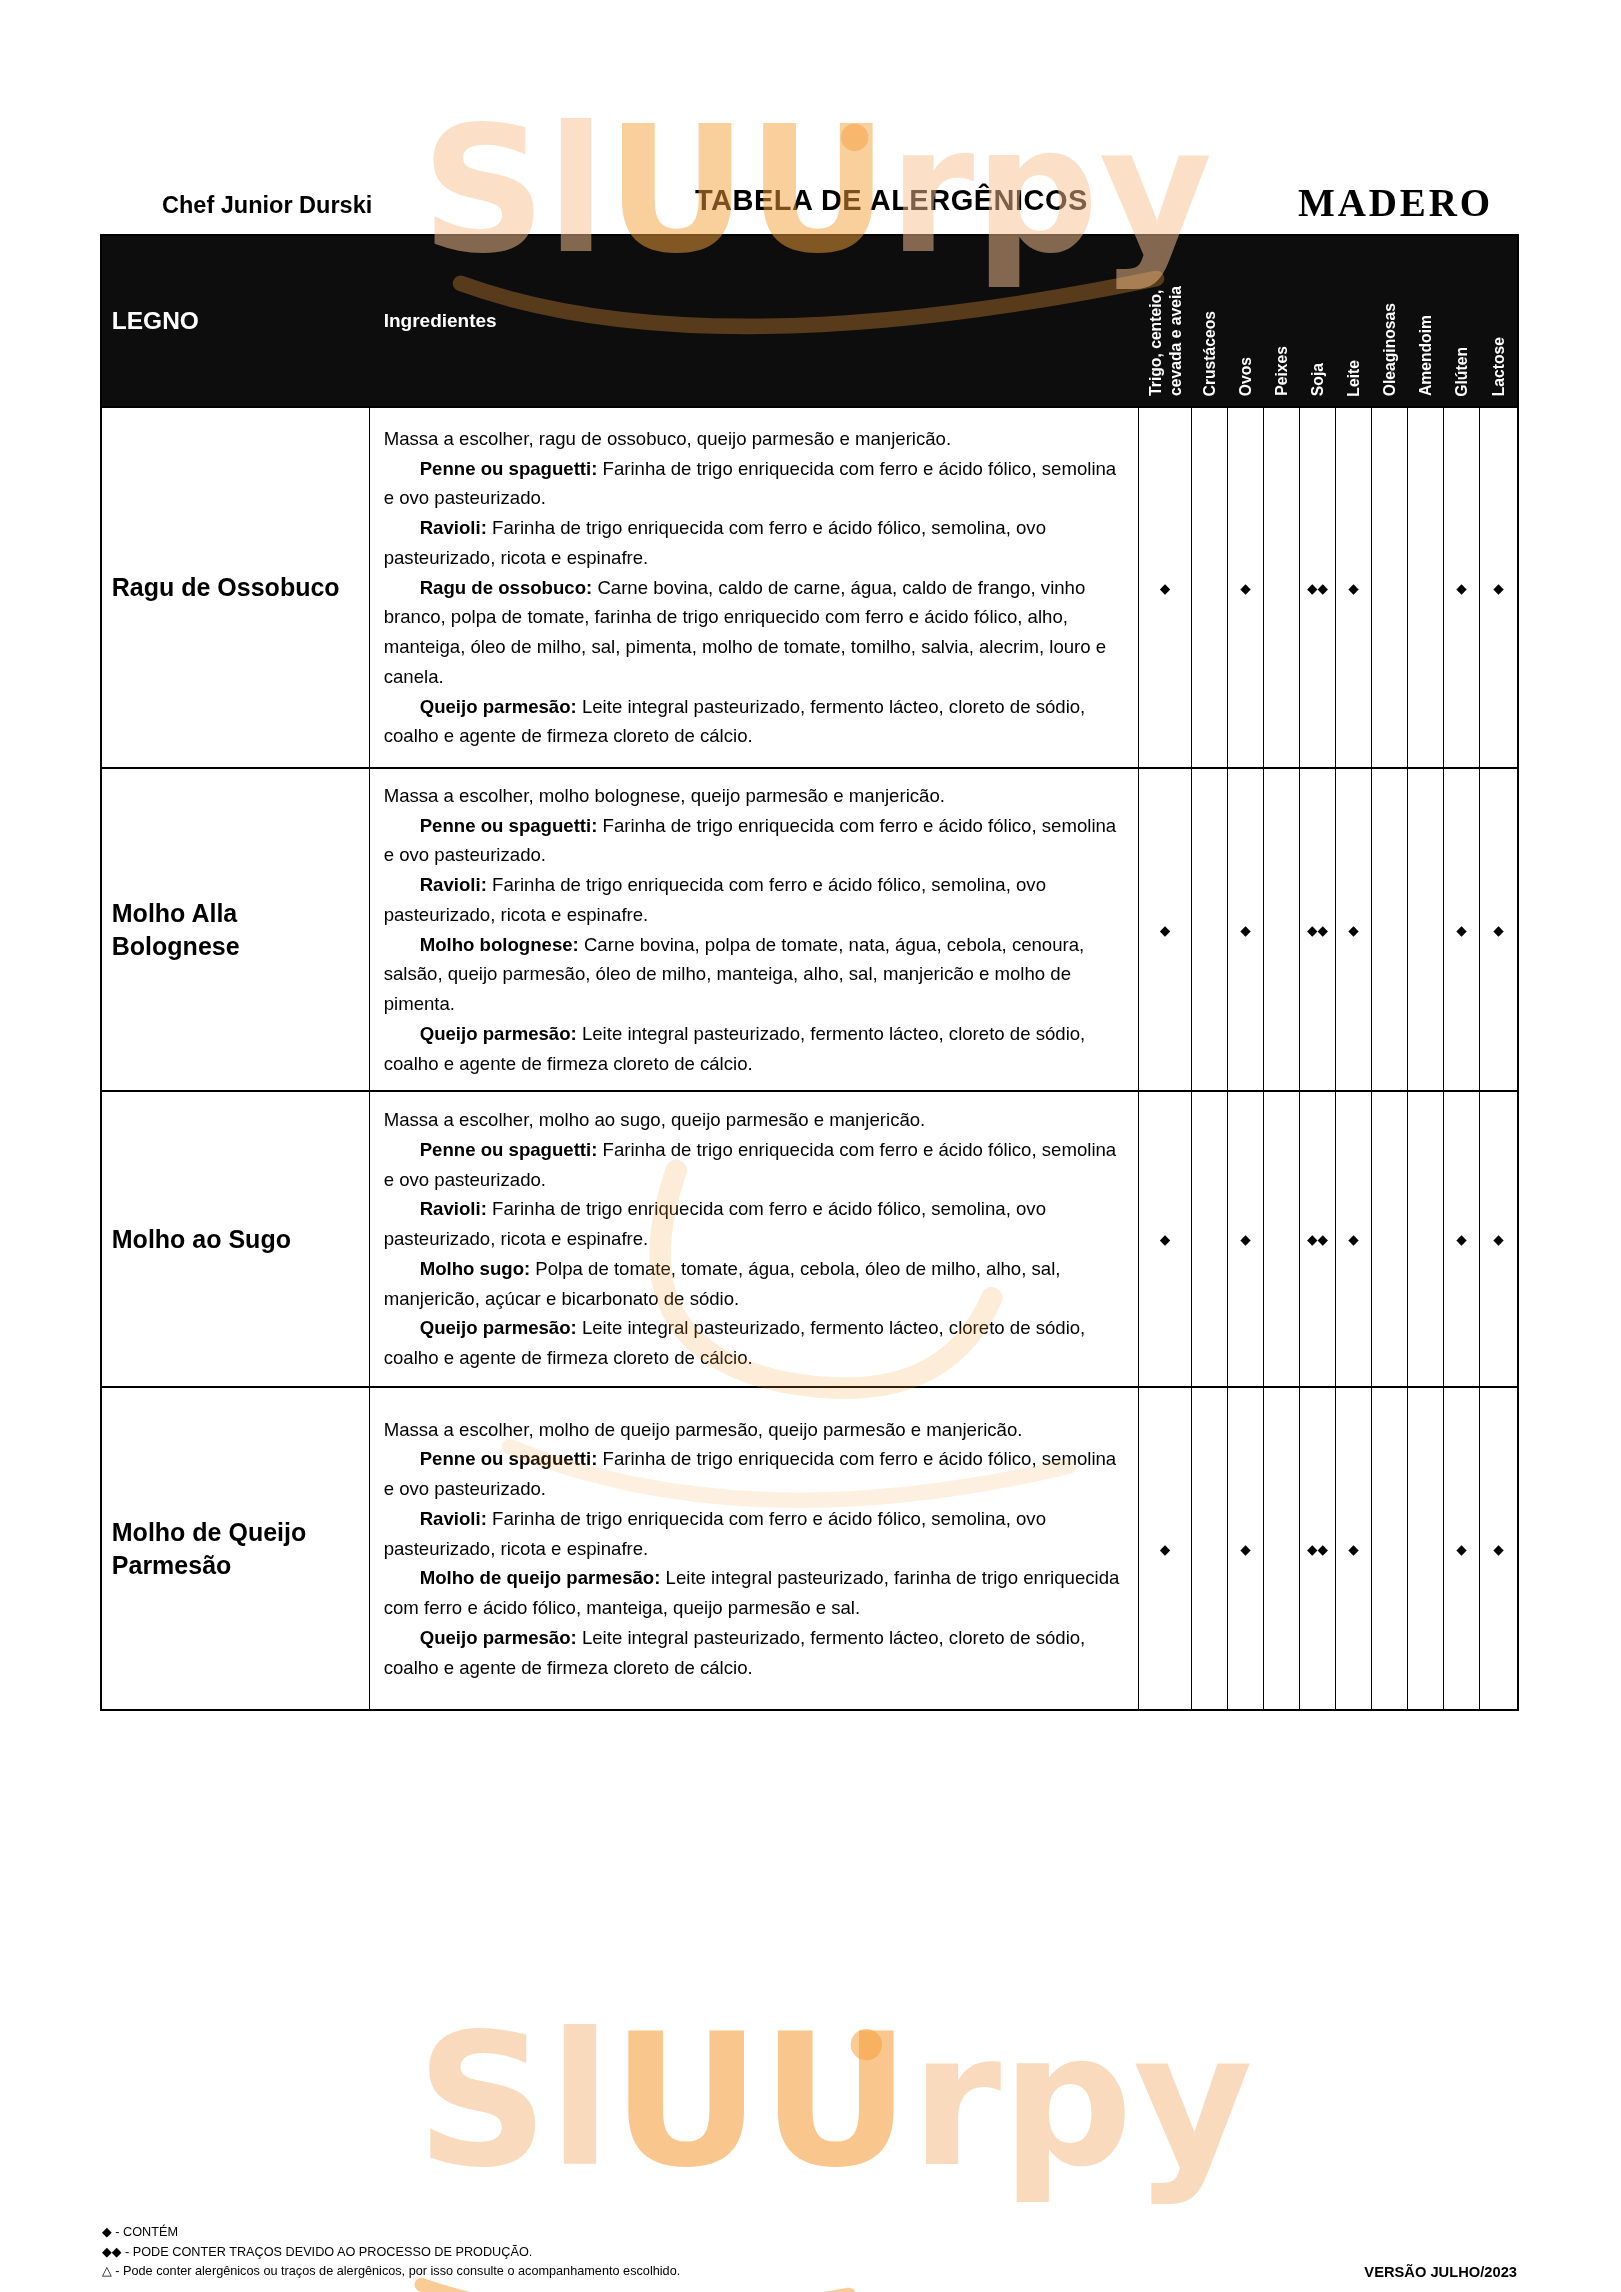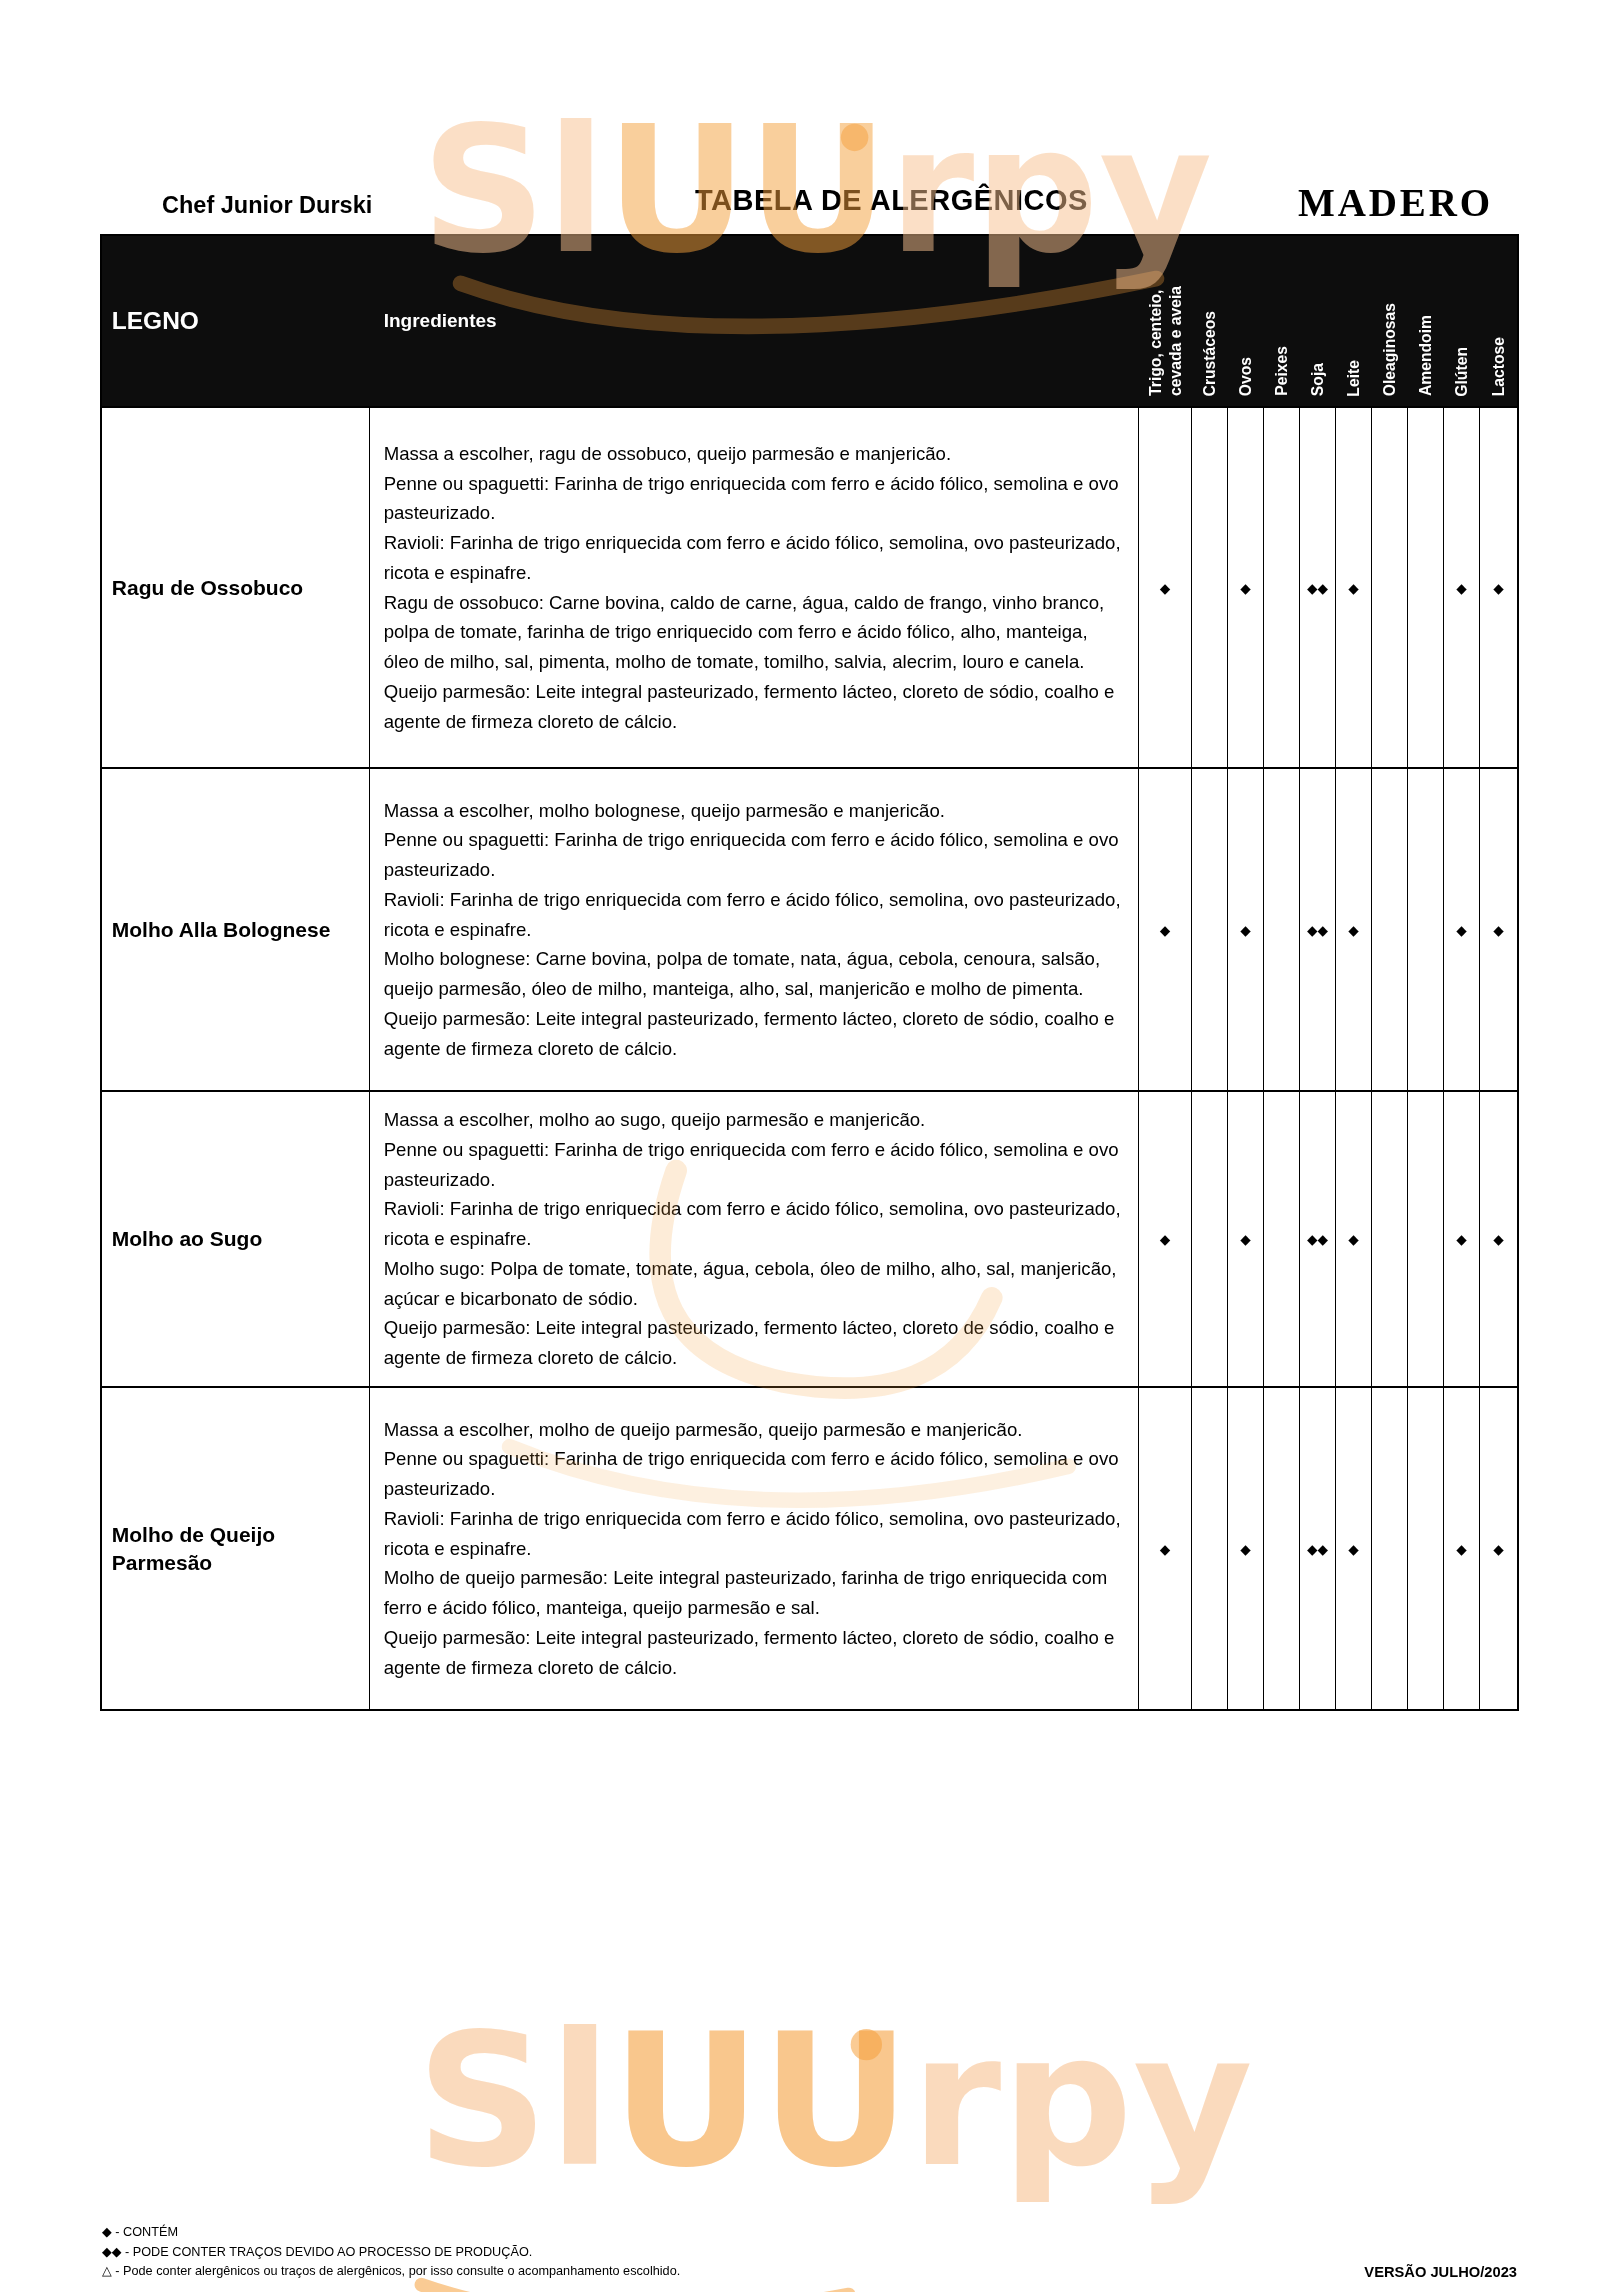--- a/index.html
+++ b/index.html
@@ -32,24 +32,24 @@
              font-size: 19px; font-weight: bold; }
   .allergen-heads { display: flex; flex: 1; }
   .ah-cell { width: 36px; flex-shrink: 0; display: flex; align-items: flex-end; justify-content: center; padding-bottom: 9.8px; }
   .ah-cell.wide { width: 53px; }
   .ah-cell:last-child { flex: 1; }
   .vtext { writing-mode: vertical-rl; transform: rotate(180deg); white-space: pre-line;
            font-size: 15.7px; font-weight: bold; line-height: 1.25; color: #fff; }
 
   .trow { display: flex; border-top: 2px solid #000; }
   .col-name { width: 268px; flex-shrink: 0; padding: 7.8px 9.8px; display: flex; align-items: center;
-              font-weight: bold; font-size: 21px; line-height: 1.3; border-right: 1.5px solid #000; }
+              font-weight: bold; font-size: 25px; line-height: 1.3; border-right: 1.5px solid #000; }
   .col-ing { width: 769px; flex-shrink: 0; padding: 9.8px 13.7px; border-right: 1.5px solid #000;
              font-size: 18.6px; line-height: 1.6; display: flex; flex-direction: column; justify-content: center; }
-  .ing-seg b { font-weight: normal; }
+  .ing-seg b { font-weight: bold; margin-left: 36px; }
   .marks { display: flex; flex: 1; align-items: stretch; }
   .mark-cell { width: 36px; flex-shrink: 0; display: flex; align-items: center; justify-content: center;
                font-size: 13.7px; border-right: 1.5px solid #000; }
   .mark-cell.wide { width: 53px; }
   .mark-cell:last-child { border-right: none; flex: 1; }
 
   
   .legend { position: absolute; left: 102px; top: 2223px; font-size: 12.7px; line-height: 19.6px; }
   .version { position: absolute; right: 104px; top: 2264px; font-size: 14.7px; font-weight: bold; }
 

